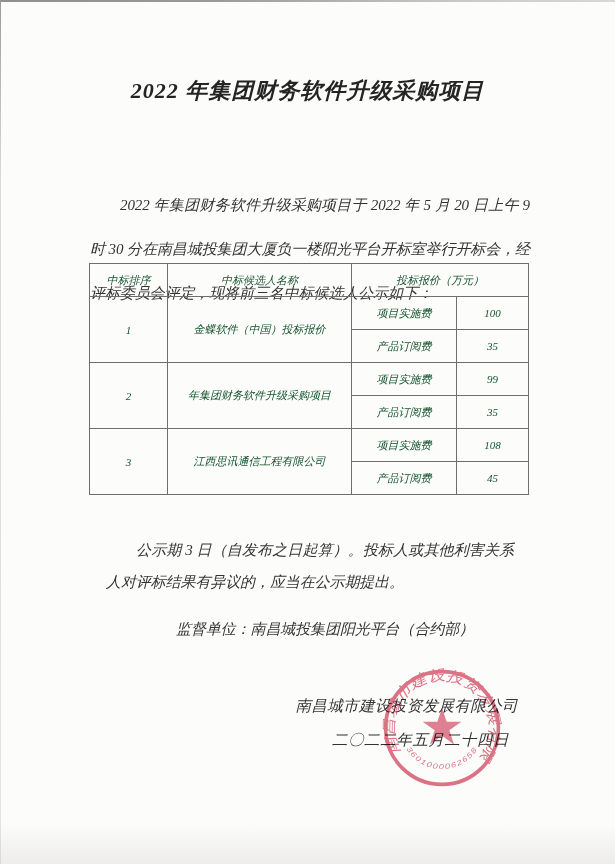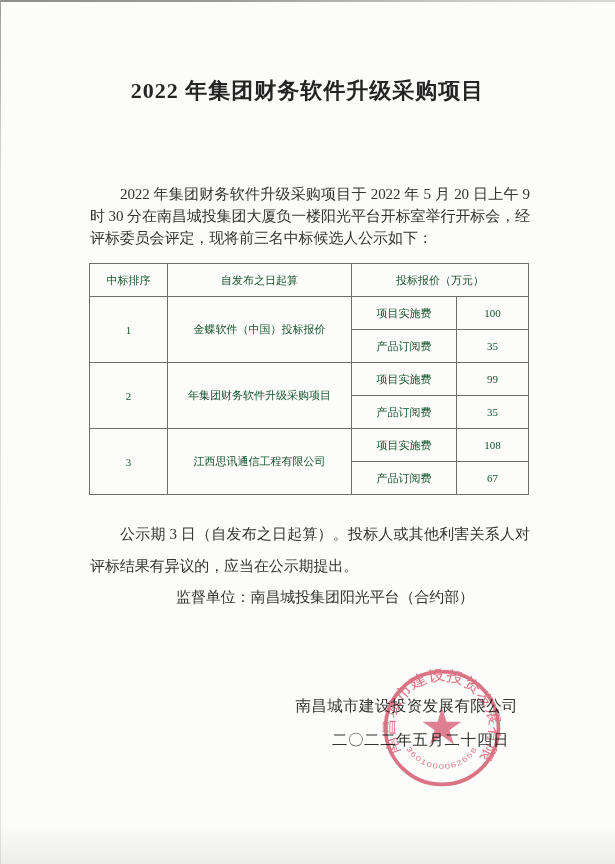--- a/index.html
+++ b/index.html
@@ -3,57 +3,58 @@
 <meta charset="utf-8">
 <style>
   html,body{margin:0;padding:0;}
   .page{
     position:relative;
     width:615px;height:864px;
     background:#fcfcfb;
     overflow:hidden;
     font-family:"Liberation Serif","DejaVu Serif",serif;
     color:#2d2d2d;
+    font-style:italic;
   }
   .scan-top-edge{
     position:absolute;top:0;left:0;width:615px;height:2px;
     background:linear-gradient(to right,#8f8f8f 0%,#9a9a9a 35%,#c9c9c9 75%,#d8d8d6 100%);
   }
   .scan-left-edge{
     position:absolute;top:0;left:0;width:1px;height:864px;
     background:linear-gradient(to bottom,#9a9a9a 0%,#d9d9d7 20%,#e4e4e1 100%);
   }
   .scan-bottom-shade{
     position:absolute;left:0;bottom:0;width:615px;height:40px;
     background:linear-gradient(to bottom,rgba(90,85,78,0) 0%,rgba(90,85,78,0.05) 55%,rgba(90,85,78,0.09) 100%);
   }
   .title-block{position:absolute;top:72px;left:0;width:615px;text-align:center;}
   .title-line{font-size:22px;font-weight:bold;line-height:37px;letter-spacing:1px;color:#242424;}
   .opening-paragraph{
     position:absolute;top:168px;left:90px;width:440px;
-    font-size:15px;line-height:22px;letter-spacing:-0.1px;
+    font-size:15px;line-height:44px;letter-spacing:-0.1px;
     text-align:justify;text-indent:2em;color:#333;
   }
   .bid-table{
     position:absolute;top:263px;left:89px;
     border-collapse:collapse;table-layout:fixed;width:439px;
     font-size:11px;color:#14532d;
   }
   .bid-table th,.bid-table td{
     border:1px solid #6e6e6e;
     text-align:center;vertical-align:middle;
     height:32px;padding:0 2px;
     font-weight:normal;
     overflow:hidden;white-space:nowrap;
   }
   .footer-block{
     position:absolute;top:519px;left:90px;width:440px;
     font-size:15px;line-height:31.6px;letter-spacing:-0.1px;color:#333;
   }
-  .footer-block .notice{margin:0;text-indent:2em;text-align:justify;}
+  .footer-block .notice{margin:16px;text-indent:2em;text-align:justify;}
   .footer-block .indent-line{padding-left:2em;text-align:center;}
   .signature-block{position:absolute;top:696px;left:0;width:615px;font-size:15.5px;color:#333;}
   .sig-company{text-align:right;padding-right:97px;letter-spacing:0.4px;line-height:20px;}
   .sig-date{text-align:right;padding-right:106px;margin-top:14px;letter-spacing:0.6px;line-height:20px;}
   .company-seal{
     position:absolute;left:380px;top:666px;width:124px;height:124px;
     opacity:0.82;mix-blend-mode:multiply;
   }
 </style>
 </head>
@@ -73,21 +74,21 @@
   <table class="bid-table">
     <colgroup>
       <col style="width:78px">
         <col style="width:184px">
         <col style="width:105px">
         <col style="width:72px">
     </colgroup>
     <tbody>
         <tr>
       <th>中标排序</th>
-      <th>自发布之日起算</th>
+      <th>中标候选人名称</th>
       <th colspan="2">投标报价（万元）</th>
     </tr>
 
     <tr>
       <td rowspan="2">1</td>
       <td rowspan="2">金蝶软件（中国）投标报价</td>
       <td>项目实施费</td>
       <td>100</td>
     </tr>
     <tr>
@@ -107,21 +108,21 @@
     </tr>
 
     <tr>
       <td rowspan="2">3</td>
       <td rowspan="2">江西思讯通信工程有限公司</td>
       <td>项目实施费</td>
       <td>108</td>
     </tr>
     <tr>
       <td>产品订阅费</td>
-      <td>67</td>
+      <td>45</td>
     </tr>
   </tbody>
     </table>
 
   <div class="footer-block">
     <p class="notice">公示期 3 日（自发布之日起算）。投标人或其他利害关系人对评标结果有异议的，应当在公示期提出。</p>
     <div class="indent-line">监督单位：南昌城投集团阳光平台（合约部）</div>
   </div>
 
   <div class="signature-block">

